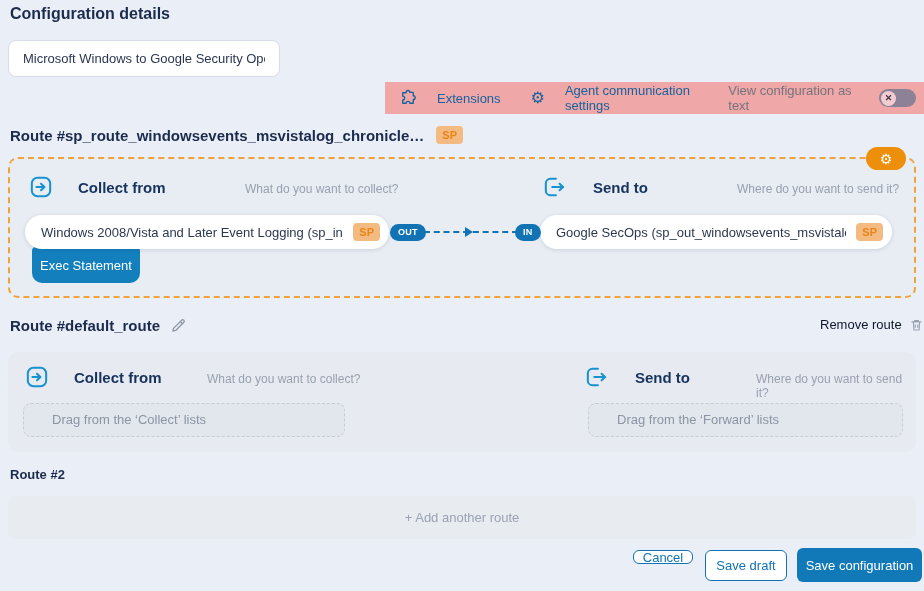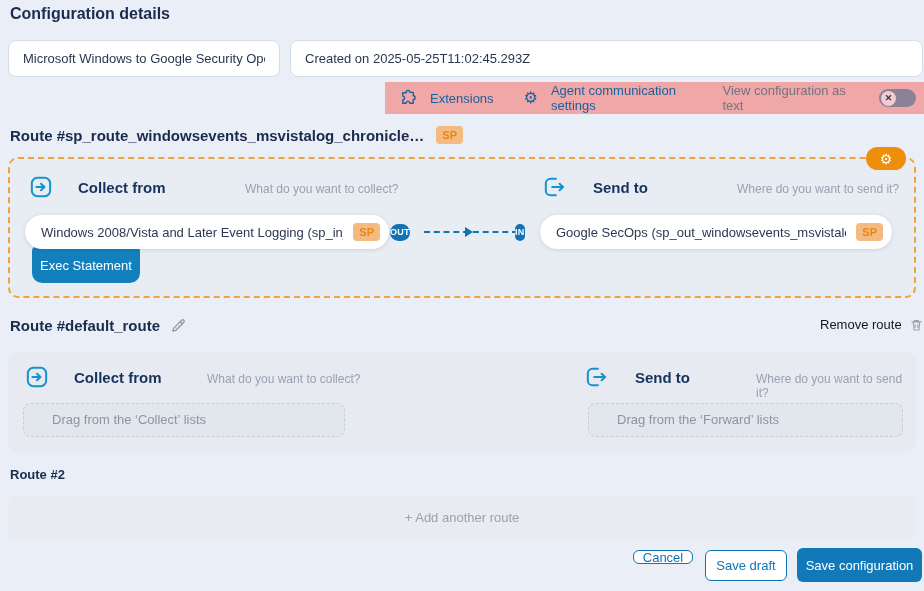--- a/index.html
+++ b/index.html
@@ -10,21 +10,21 @@
   .page-title { position:absolute; left:10px; top:5px; font-size:16px; font-weight:bold; color:#1b2b4d; }
 
   .text-input { position:absolute; height:37px; background:#fff; border:1px solid #d7dde8; border-radius:8px;
     padding:0 14px; font-size:13px; color:#2a3650; font-family:"Liberation Sans",sans-serif;
     white-space:nowrap; overflow:hidden; outline:none; }
   .input-name { left:8px; top:40px; width:272px; }
   .input-created { left:290px; top:40px; width:633px; }
 
   .pink-bar { position:absolute; left:385px; top:82px; width:539px; height:32px; background:#efa7a7;
     display:flex; align-items:center; }
-  .pb-link { display:flex; align-items:center; gap:13px; font-size:13px; color:#17629f; cursor:pointer; }
+  .pb-link { display:flex; align-items:center; gap:20px; font-size:13px; color:#17629f; cursor:pointer; }
   .pb-ext { margin-left:14px; }
   .pb-agent { margin-left:30px; }
   .pb-viewtext { margin-left:auto; color:#75737f; font-size:13px; }
   .gear-glyph { font-family:"DejaVu Sans",sans-serif; font-size:16px; color:#17629f; line-height:1; }
   .toggle { position:relative; width:37px; height:18px; background:#8d8197; border-radius:9px;
     margin:0 8px 0 10px; cursor:pointer; flex-shrink:0; }
   .toggle-knob { position:absolute; left:2px; top:1.5px; width:15px; height:15px; border-radius:50%;
     background:#f4ccd0; color:#3a3347; font-size:9px; font-weight:bold; display:flex; align-items:center; justify-content:center; }
 
   .route-header { position:absolute; left:10px; top:126px; display:flex; align-items:center; gap:12px; }
@@ -42,21 +42,21 @@
   .col-hint { position:absolute; font-size:12px; color:#99a1b0; }
 
   .pill { position:absolute; height:34px; background:#fff; border-radius:17px;
     display:flex; align-items:center; padding:0 9px 0 16px; box-shadow:0 1px 4px rgba(30,50,90,.14);
     font-size:13px; color:#2c3850; z-index:2; }
   .pill-label { white-space:nowrap; overflow:hidden; flex:1; }
   .pill .sp-badge { margin-left:10px; flex-shrink:0; }
   .pill-source { left:15px; top:56px; width:364px; }
   .pill-dest { left:530px; top:56px; width:352px; }
 
-  .io-badge { position:absolute; height:17px; line-height:17px; padding:0 0; background:#1273b4;
+  .io-badge { position:absolute; height:17px; line-height:17px; padding:0 8px; background:#1273b4;
     color:#fff; font-size:9px; font-weight:bold; border-radius:9px; z-index:3; letter-spacing:.3px; }
   .io-out { left:380px; top:65px; }
   .io-in { left:505px; top:65px; }
   .connector { position:absolute; left:414px; top:72px; width:94px; border-top:2px dashed #1273b4; }
   .conn-arrow { position:absolute; left:455px; top:68px; width:0; height:0;
     border-left:8px solid #1273b4; border-top:5px solid transparent; border-bottom:5px solid transparent; }
 
   .exec-btn { position:absolute; left:22px; top:88px; width:108px; height:36px; background:#1380bd;
     border:none; border-radius:4px 4px 10px 10px; color:#fff; font-size:13px; z-index:1; cursor:pointer;
     font-family:"Liberation Sans",sans-serif; }
@@ -88,21 +88,20 @@
   svg { display:block; }
 </style>
 </head>
 <body>
 
 <div class="page">
 
   <div class="page-title">Configuration details</div>
 
   <input class="text-input input-name" readonly="" value="Microsoft Windows to Google Security Ope" style="">
-  <input class="text-input input-created" readonly="" value="Created on 2025-05-25T11:02:45.293Z" style="">
 
   <div class="pink-bar">
     <div class="pb-link pb-ext">
       <span>
         <svg width="18" height="18" viewBox="0 0 24 24">
             <path d="M9.5 4.5a2.5 2.5 0 0 1 5 0H19v4.5a2.5 2.5 0 0 1 0 5V19h-4.5a2.5 2.5 0 0 0-5 0H5v-4.5a2.5 2.5 0 0 0 0-5V5h4.5z" fill="none" stroke="#17629f" stroke-width="1.8" stroke-linejoin="round"></path>
           </svg>
       </span>
       <span>Extensions</span>
     </div>

